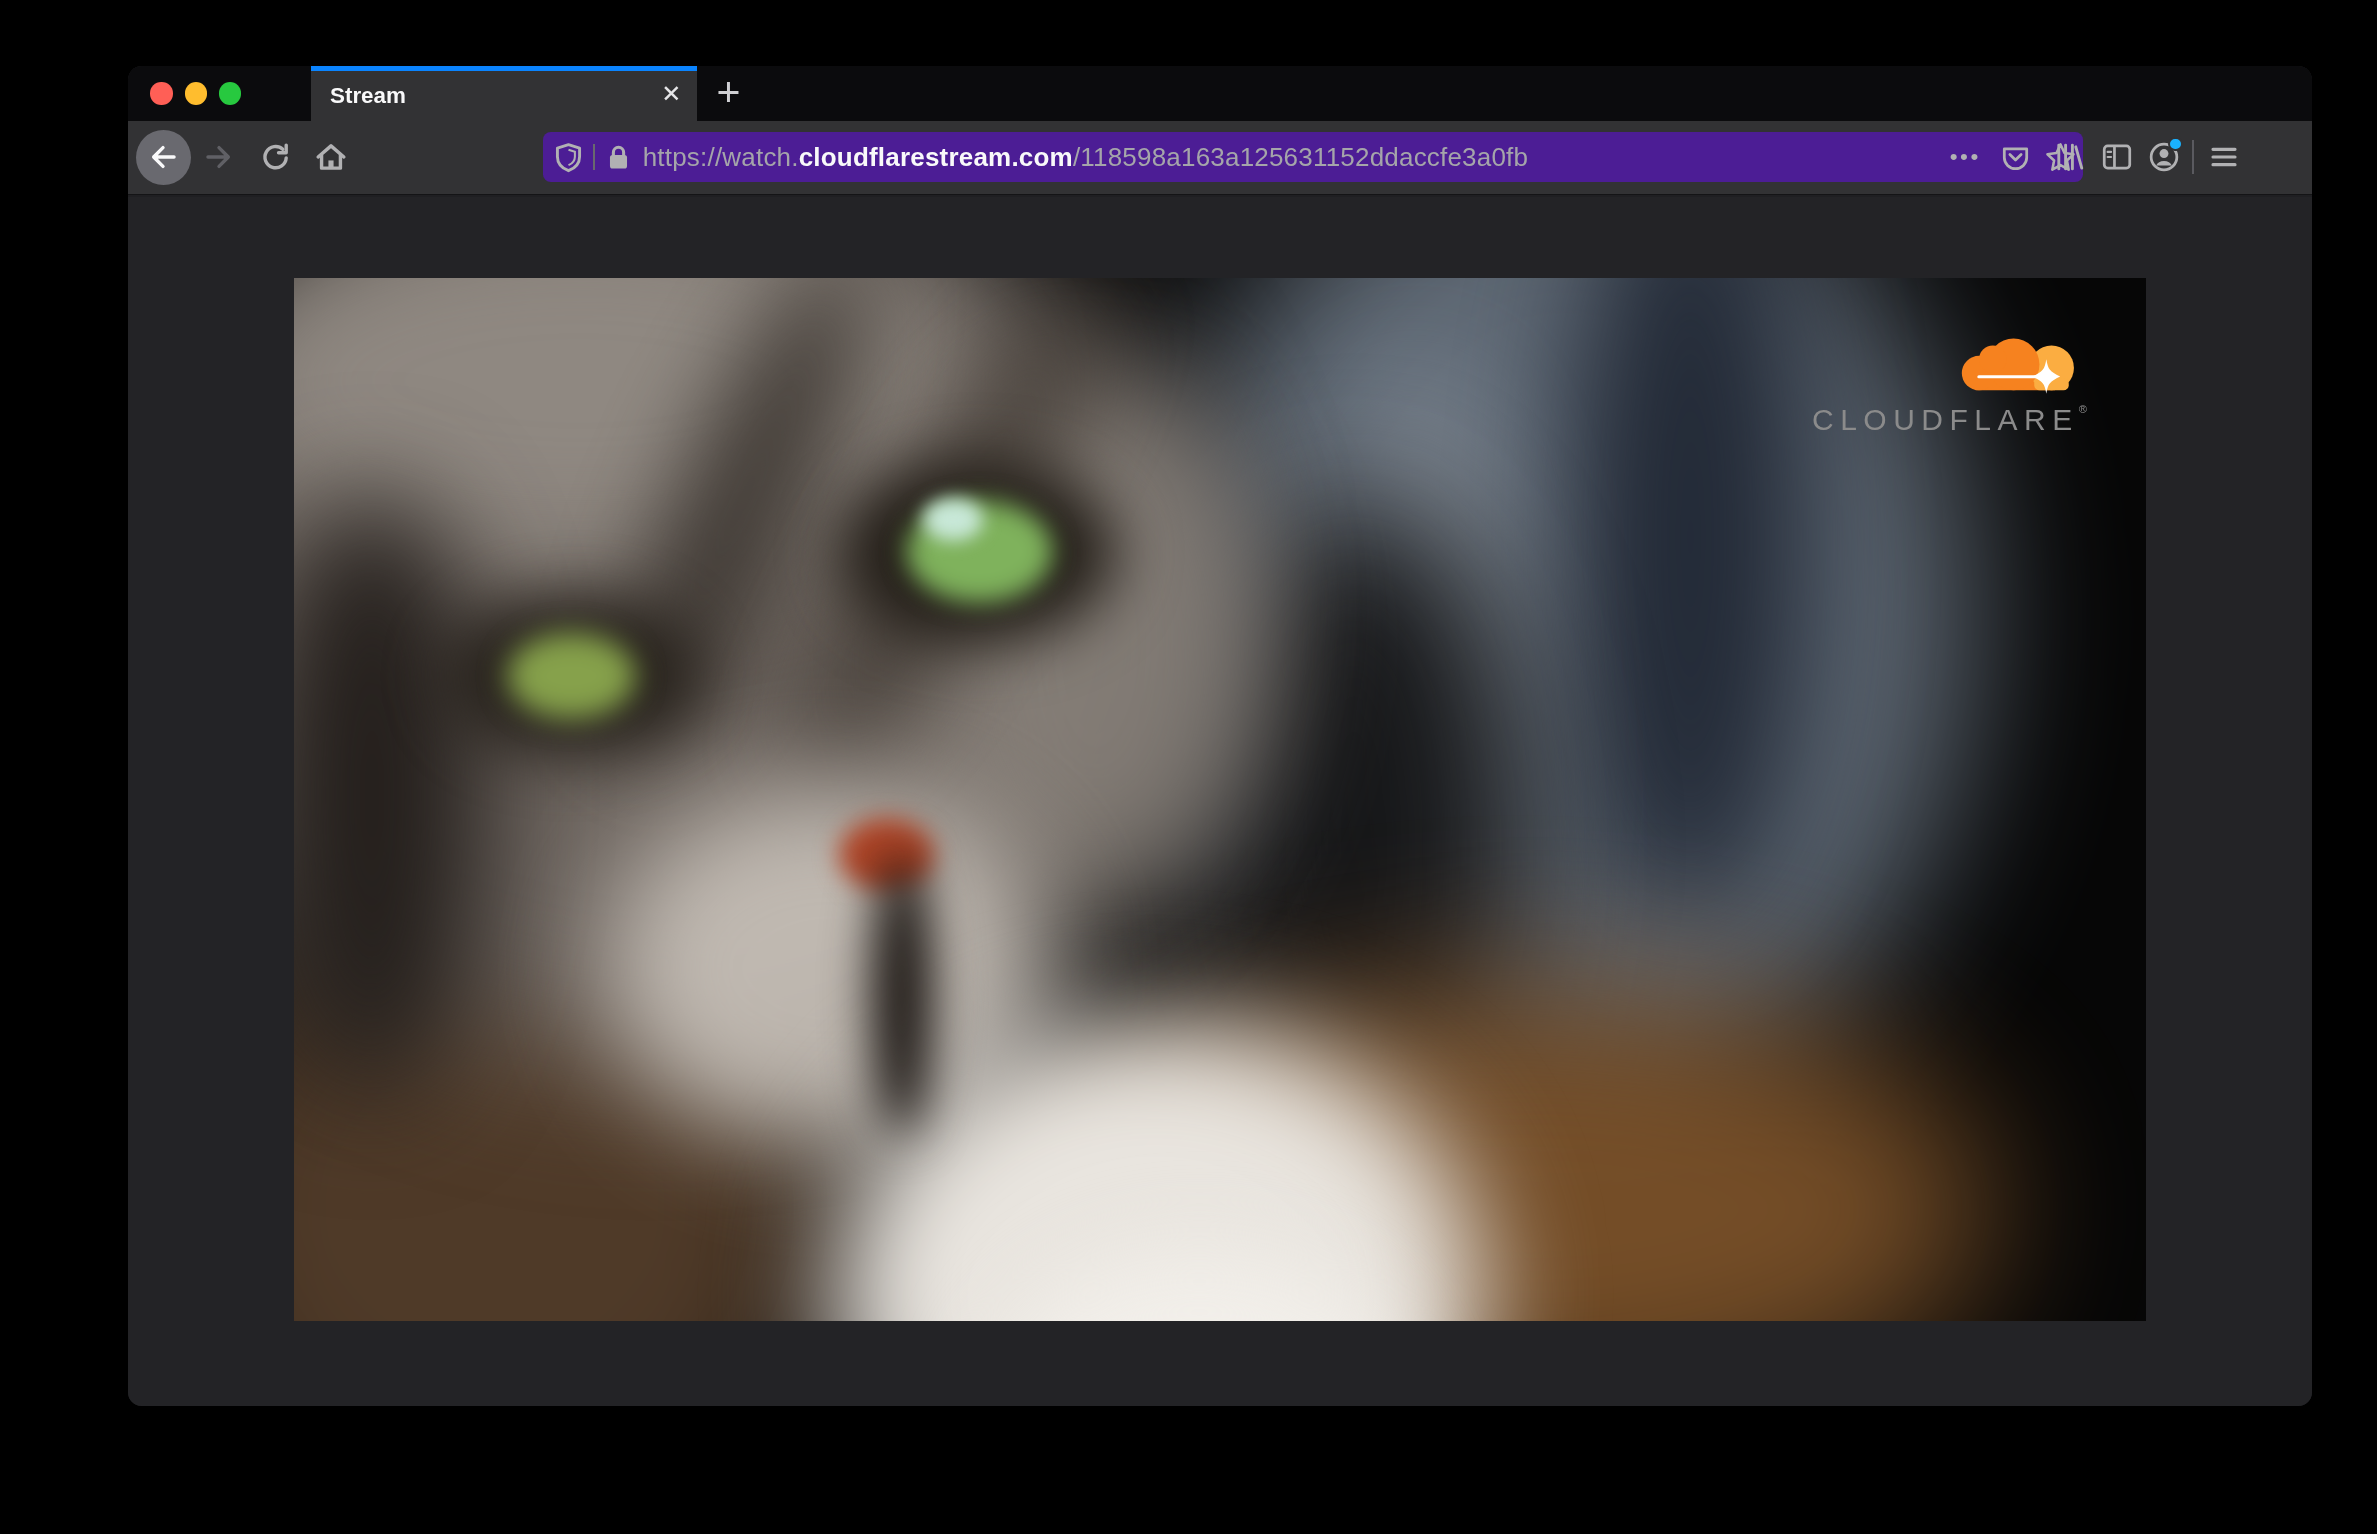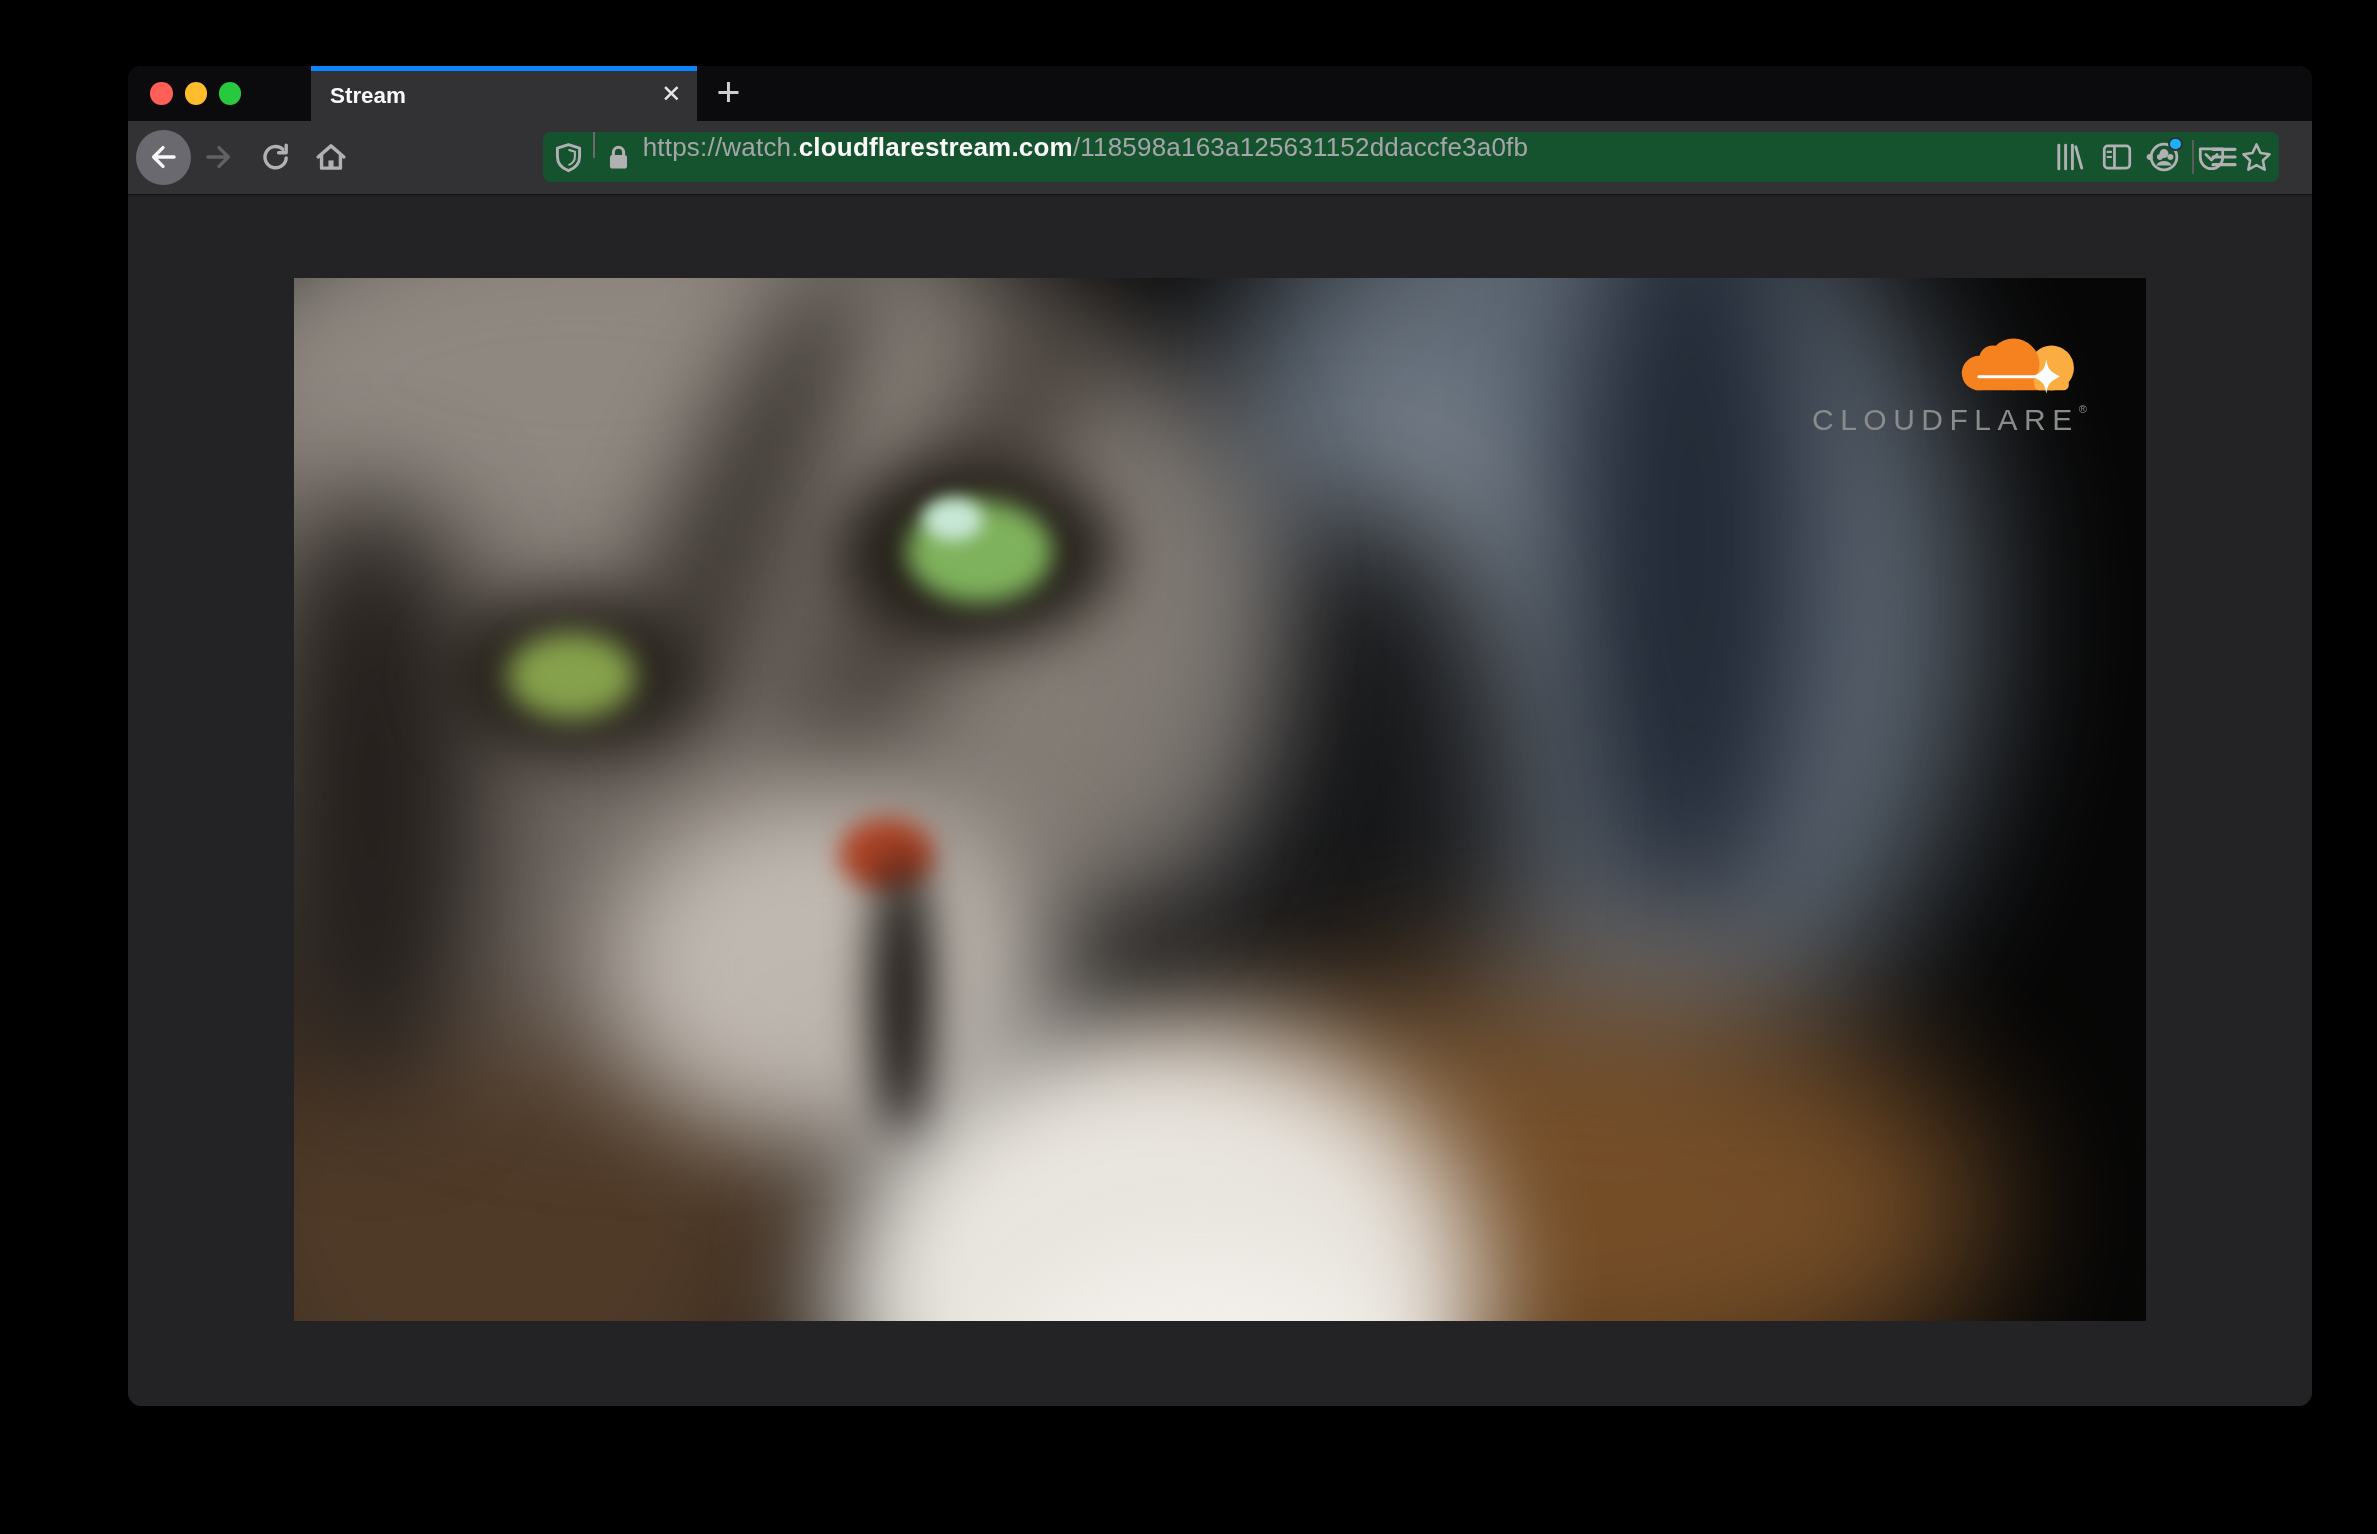--- a/index.html
+++ b/index.html
@@ -31,22 +31,22 @@
   .toolbar { position:absolute; left:0; top:55px; width:100%; height:74px; background:#323234;
              border-bottom:1.7px solid #141416; }
   .tool-btn { position:absolute; top:0; height:72px; display:flex; align-items:center; justify-content:center; }
   .back-btn   { left:7.8px;  width:55px; }
   .back-circle{ width:55px; height:55px; border-radius:50%; background:#69696f;
                 display:flex; align-items:center; justify-content:center; }
   .fwd-btn    { left:67px; width:48px; }
   .reload-btn { left:124px; width:48px; }
   .home-btn   { left:179px; width:48px; }
 
-  .urlbar { position:absolute; left:415px; top:11.2px; width:1736px; height:50px;
-            background:#14532d; border-radius:7.8px; display:flex; }
+  .urlbar { position:absolute; left:415px; top:11.2px; width:1540px; height:50px;
+            background:#4c1d95; border-radius:7.8px; display:flex; align-items:center; }
   .shield-slot { width:50px; display:flex; justify-content:center; align-items:center; }
   .url-divider { width:1.7px; height:26px; background:#69696e; }
   .lock-slot { width:48px; display:flex; justify-content:center; align-items:center; }
   .url-text { font-size:26px; color:#a5a5aa; white-space:nowrap; letter-spacing:0.2px; }
   .url-text .domain { color:#f9f9fa; font-weight:700; }
   .url-right { margin-left:auto; display:flex; align-items:center; height:100%; }
   .dots { font-size:22.4px; color:#b1b1b3; letter-spacing:2.6px; padding:0 12px; line-height:50px; }
   .url-icon-btn { width:45px; height:50px; display:flex; align-items:center; justify-content:center; }
 
   .tb-right-btn { position:absolute; top:0; height:72px; width:48px;

